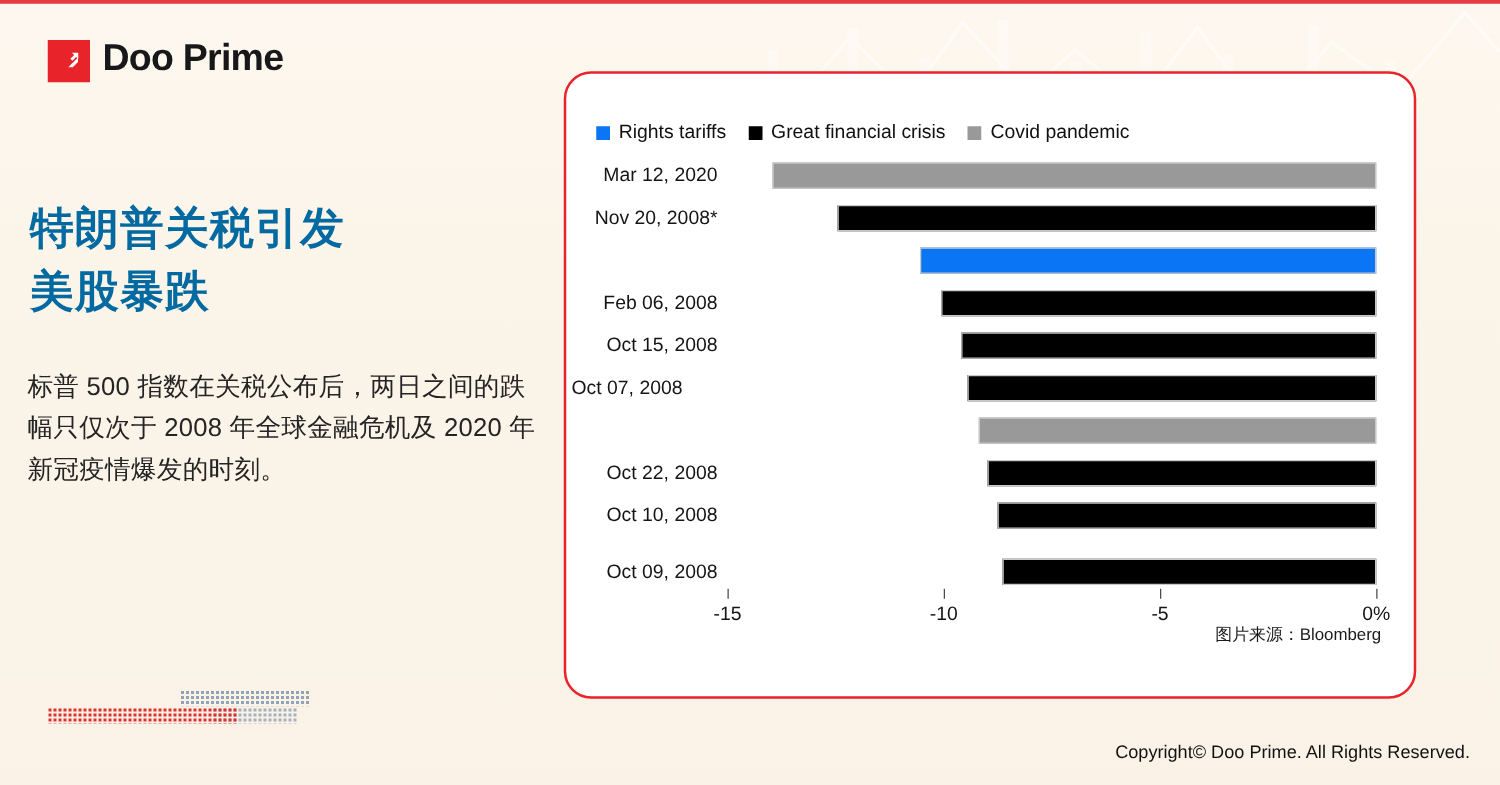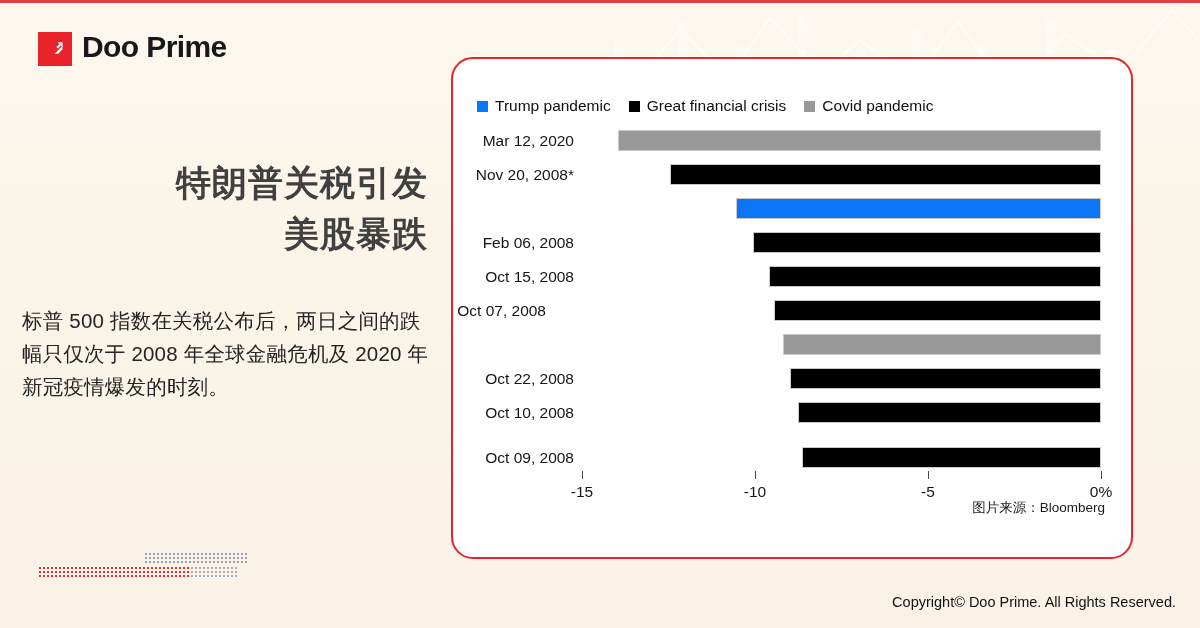--- a/index.html
+++ b/index.html
@@ -97,33 +97,33 @@
     line-height: 1;
     white-space: nowrap;
   }
 
   
   .headline {
     position: absolute;
     left: 24px;
     top: 158px;
     width: 404px;
-    text-align: right;
-    color: #404040;
+    text-align: left;
+    color: #0369a1;
     font-size: 35px;
     font-weight: 700;
     line-height: 1.45;
     letter-spacing: 1px;
   }
   .headline .l2 { display: block; }
 
   .subcopy {
     position: absolute;
     left: 22px;
-    top: 304px;
+    top: 293px;
     width: 412px;
     color: #242424;
     font-size: 20.5px;
     line-height: 1.62;
     letter-spacing: .2px;
   }
 
   
   .card {
     position: absolute;
@@ -290,21 +290,21 @@
   <span class="l2">美股暴跌</span>
 </div>
 
 <div class="subcopy">标普 500 指数在关税公布后，两日之间的跌幅只仅次于 2008 年全球金融危机及 2020 年新冠疫情爆发的时刻。</div>
 
 <div class="card">
 
   <div class="legend" id="legend">
       <div class="legend-item">
         <span class="legend-swatch" style="background: rgb(10, 118, 246);"></span>
-        <span>Trump pandemic</span>
+        <span>Rights tariffs</span>
       </div>
       <div class="legend-item">
         <span class="legend-swatch" style="background: rgb(0, 0, 0);"></span>
         <span>Great financial crisis</span>
       </div>
       <div class="legend-item">
         <span class="legend-swatch" style="background: rgb(153, 153, 153);"></span>
         <span>Covid pandemic</span>
       </div>
     </div>

